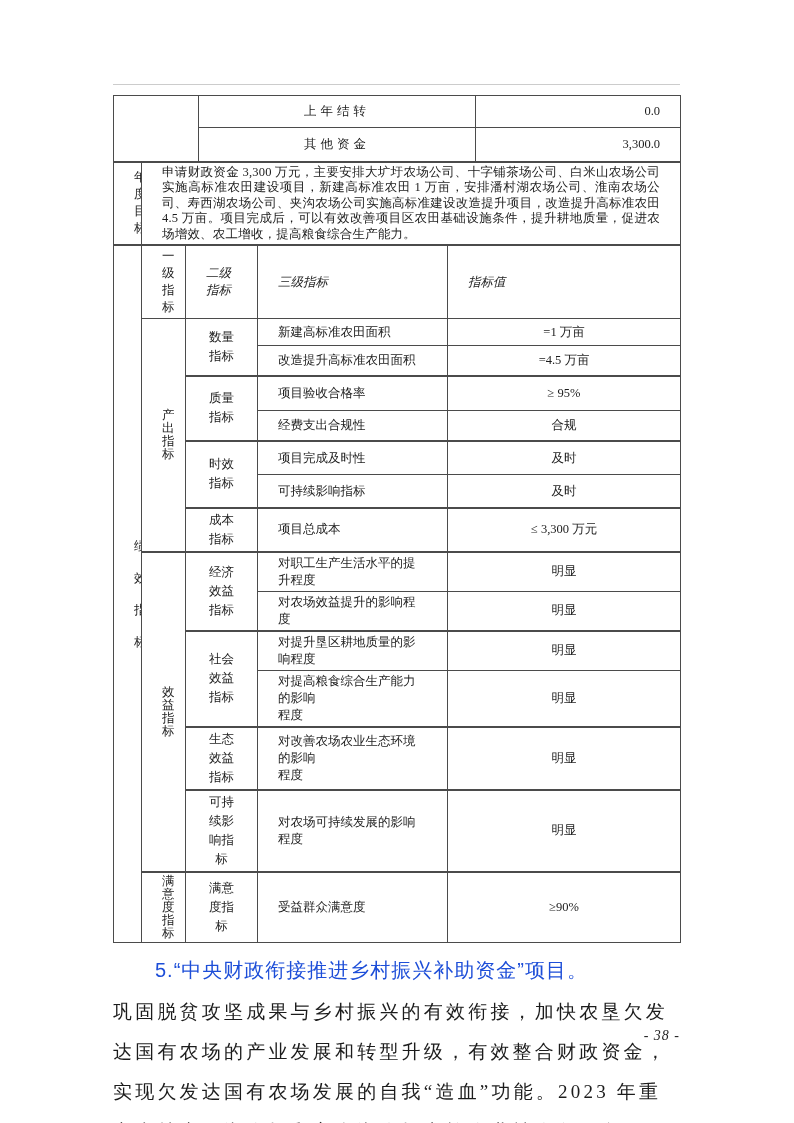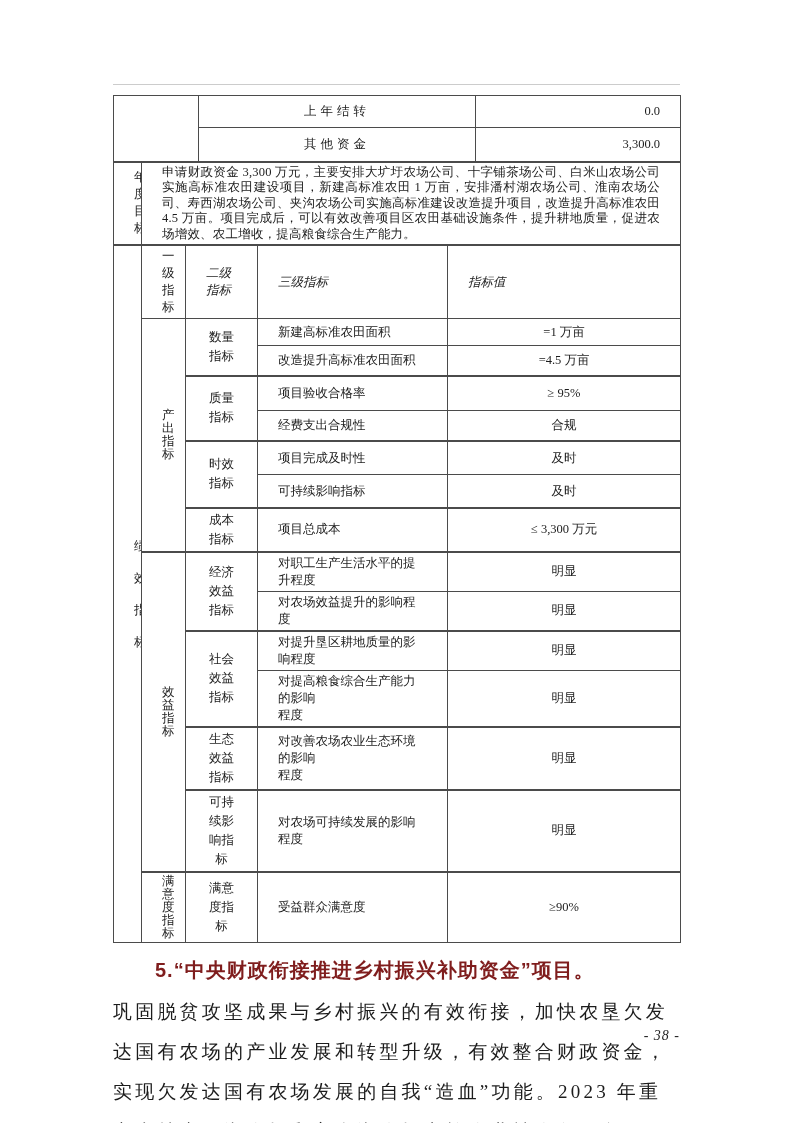--- a/index.html
+++ b/index.html
@@ -32,21 +32,21 @@
   .c-l1cell { padding:2px 9px; word-break:break-all; text-align:left; line-height:13px; }
   .c-l2cell { padding:2px 10px; word-break:break-all; text-align:center; line-height:19px;font-family:Liberation Serif, serif; }
   .c-l3     { text-align:left; padding:2px 4px 2px 8px; white-space:pre-line; line-height:17px; }
   .c-val    { text-align:center; }
   .c-hdr    { text-align:left;font-style:italic; }
   .c-l1hdr  { padding:2px 9px; word-break:break-all; text-align:center; line-height:17px; }
 
   .sec-heading {
     margin:14px 0 0 0; text-indent:42px;
     font-family:"Liberation Sans","DejaVu Sans",sans-serif;
-    font-weight:700; font-size:20px; letter-spacing:1px; color:#7f1d1d;
+    font-weight:400; font-size:20px; letter-spacing:1px; color:#1d4ed8;
     white-space:nowrap;
   }
   .para { margin-top:8px; }
   .para-line { font-size:19px; line-height:40px; letter-spacing:3.2px; white-space:nowrap; }
   .para-line.first { text-indent:40px; }
 
   .pageno {
     position:absolute; right:114px; top:1028px;
     font-size:14px; letter-spacing:1px; color:#222;font-style:italic;
   }

